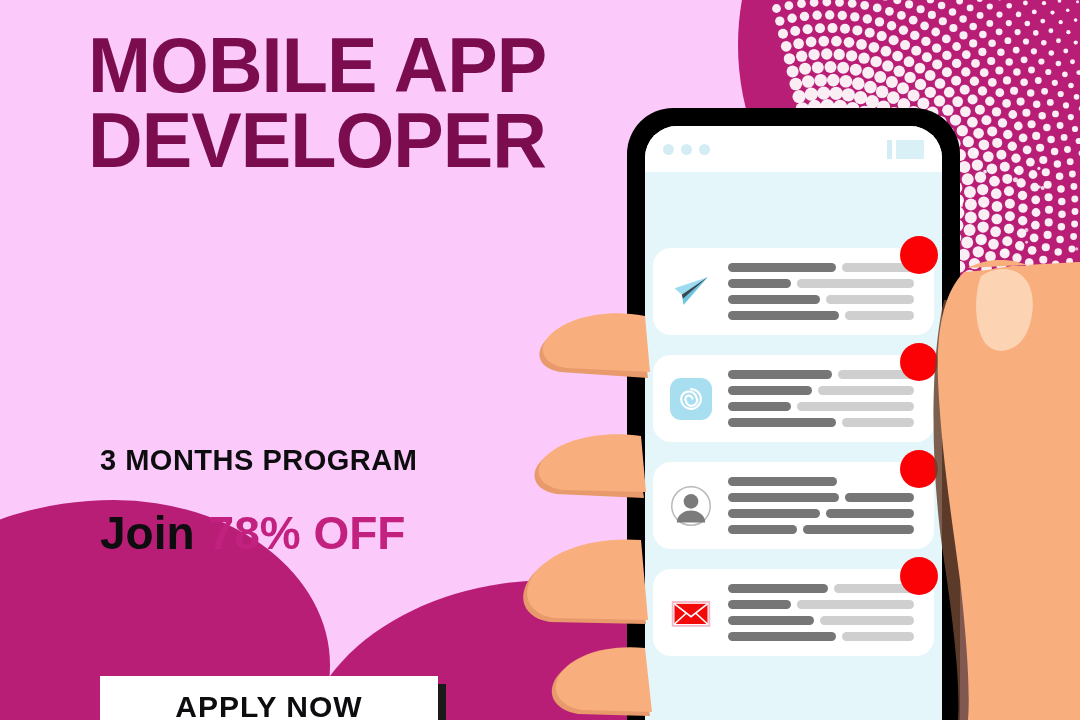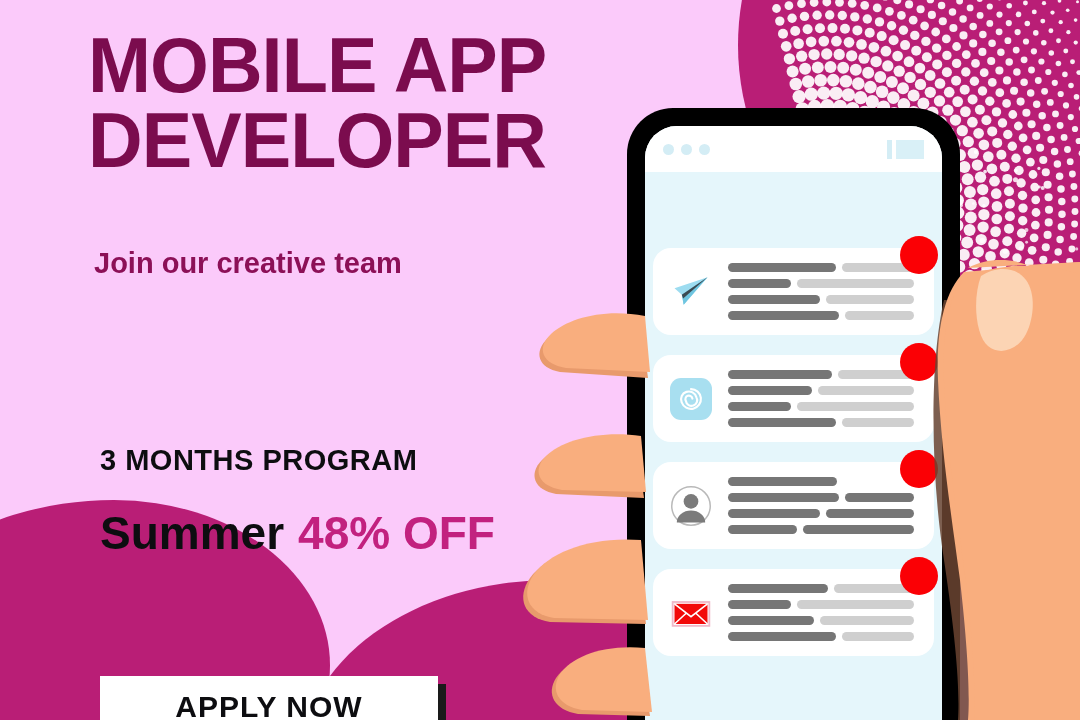--- a/index.html
+++ b/index.html
@@ -1266,28 +1266,27 @@
 
   <div class="blob-bottomleft"></div>
   <div class="blob-bottomright"></div>
 
   <div class="headline">
     <div>MOBILE APP</div>
     <div>DEVELOPER</div>
   </div>
 
   <div class="subhead">
-    <div>Join  our creative team</div>
   </div>
 
   <div class="program">3 MONTHS PROGRAM</div>
 
   <div class="offer">
     <div>
-      <span>Summer</span><span class="pct">48% OFF</span>
+      <span>Join</span><span class="pct">78% OFF</span>
     </div>
   </div>
 
   <div class="apply-btn">
     <span>APPLY NOW</span>
   </div>
 
   <div class="phone">
     <div class="screen">
       <div class="statusbar">

